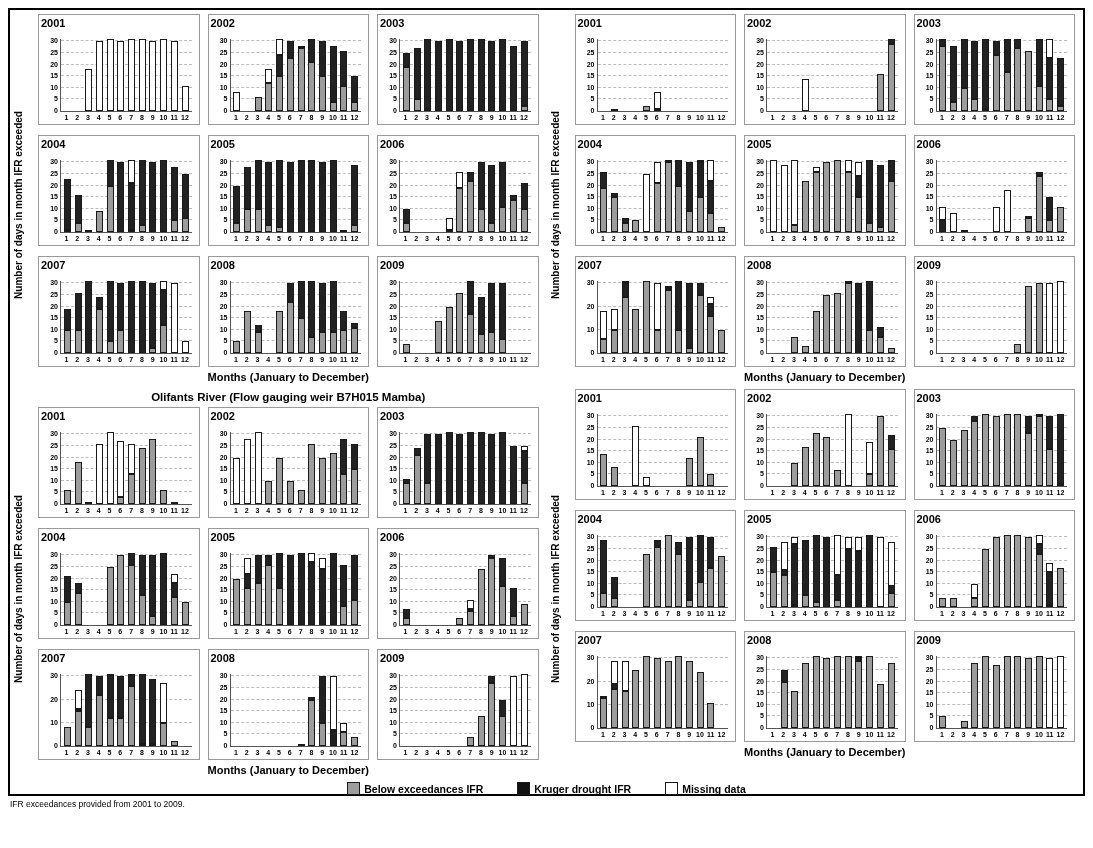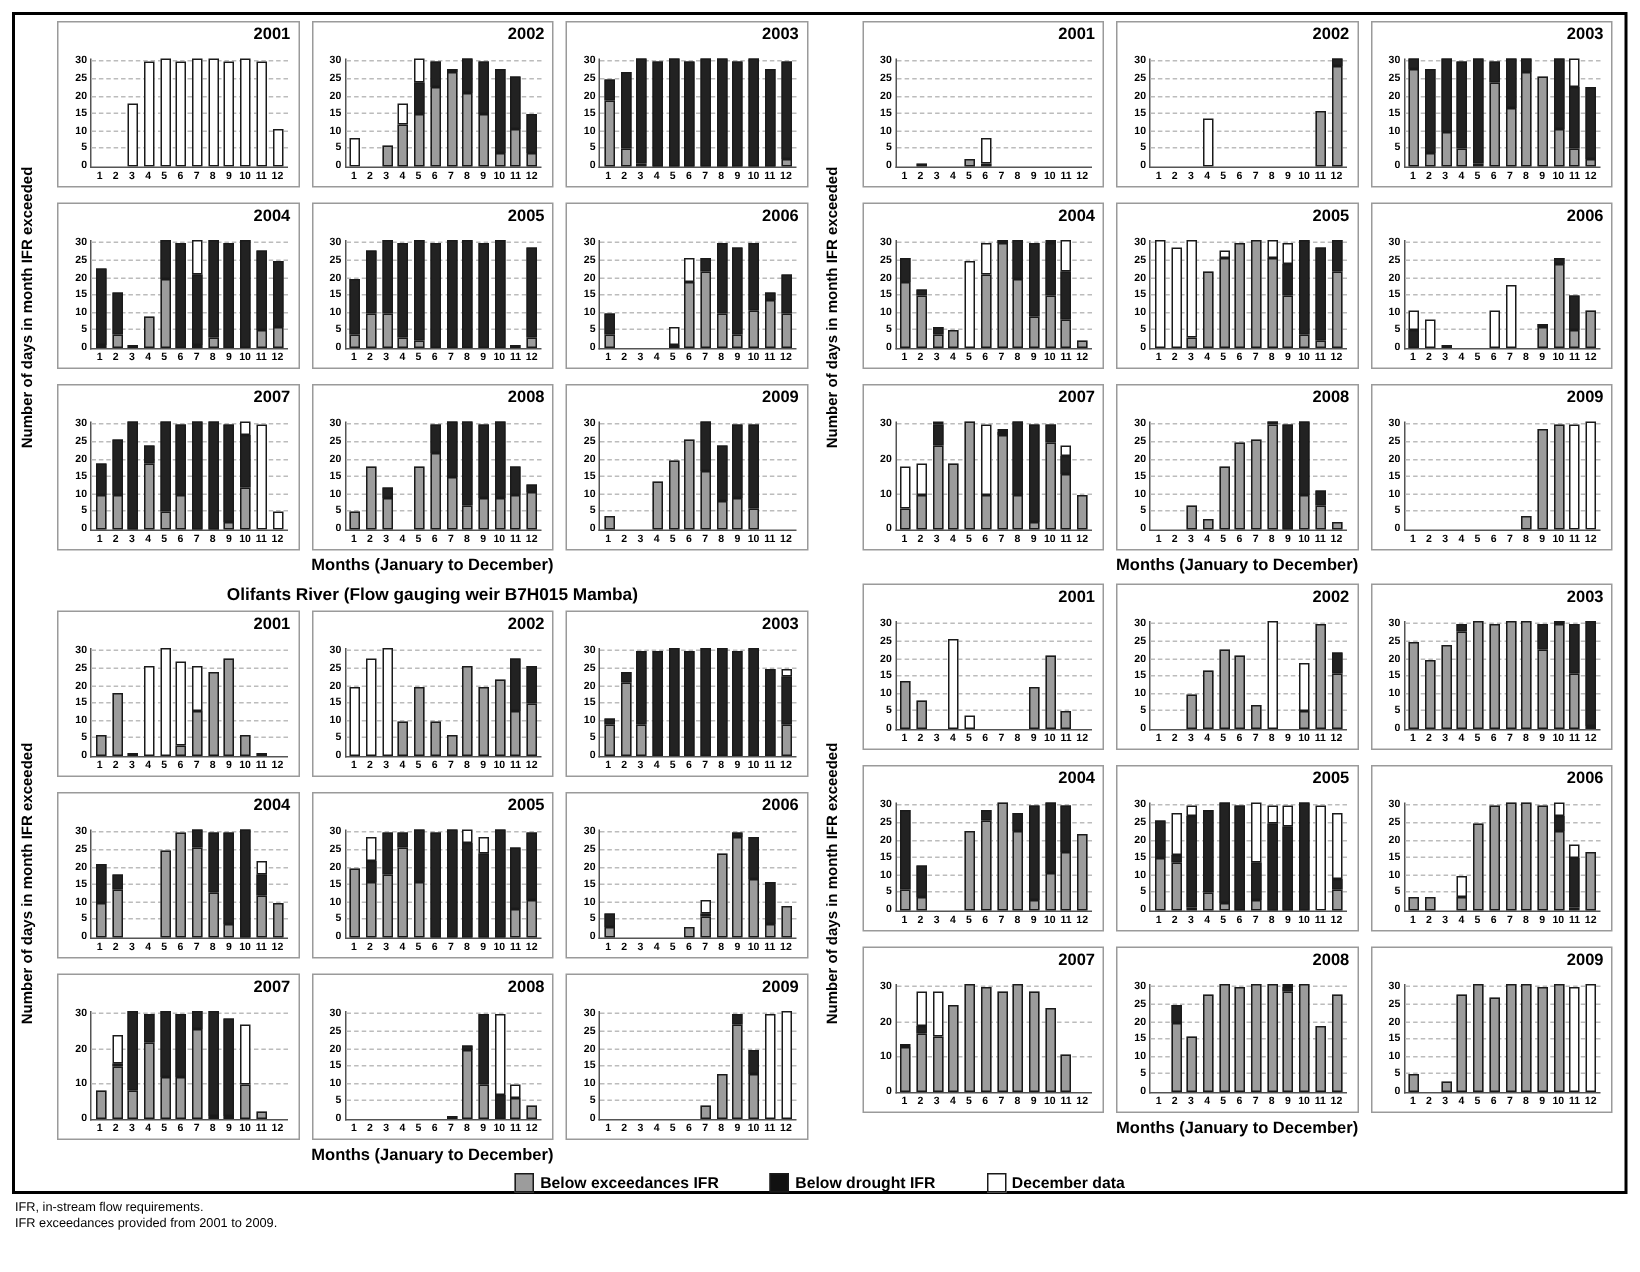--- a/index.html
+++ b/index.html
@@ -7,21 +7,21 @@
         font-family:"Liberation Sans",sans-serif;color:#000;overflow:hidden;}
   #frame{position:absolute;left:8px;top:8px;width:1073px;height:784px;
          border:2px solid #000;background:#fff;
          display:grid;grid-template-columns:1fr 1fr;grid-template-rows:1fr 1fr auto;}
   .panel{position:relative;padding:4px 8px 0 28px;}
   .ptitle{margin:2px 0 4px 0;text-align:center;font-size:11.5px;font-weight:bold;}
   .ylab{position:absolute;left:3px;top:52%;transform:translateY(-50%) rotate(180deg);
         writing-mode:vertical-rl;font-size:10px;font-weight:bold;white-space:nowrap;}
   .charts-grid{display:grid;grid-template-columns:repeat(3,1fr);gap:10px 8px;}
   .mini{border:1px solid #9a9a9a;background:#fff;padding:2px 5px 3px 2px;}
-  .mtitle{text-align:right;font-size:11px;font-weight:bold;height:14px;}
+  .mtitle{text-align:left;font-size:11px;font-weight:bold;height:14px;}
   .mbody{position:relative;margin-top:8px;}
   .plot{position:relative;height:72px;margin-left:19px;margin-right:2px;
         border-left:1px solid #555;border-bottom:1px solid #555;}
   .gridline{position:absolute;left:0;right:0;height:0;border-top:1px dashed #bcbcbc;}
   .ytick{position:absolute;left:-19px;width:16px;text-align:right;
          font-size:7px;font-weight:bold;line-height:8px;}
   .bars{position:absolute;left:0;right:0;top:0;bottom:0;display:flex;
         align-items:flex-end;justify-content:space-around;padding:0 1px;}
   .slot{display:flex;align-items:flex-end;justify-content:center;width:8px;}
   .bar{display:flex;flex-direction:column-reverse;width:7px;}
@@ -3563,26 +3563,25 @@
       <div class="xlab">Months (January to December)</div>
     </section>
 
     <div id="legend">
       <div class="litem">
         <span class="swatch sw-m"></span>
         <span class="ltext">Below exceedances IFR</span>
       </div>
       <div class="litem">
         <span class="swatch sw-d"></span>
-        <span class="ltext">Below drought IFR</span>
+        <span class="ltext">Kruger drought IFR</span>
       </div>
       <div class="litem">
         <span class="swatch sw-w"></span>
-        <span class="ltext">December data</span>
+        <span class="ltext">Missing data</span>
       </div>
     </div>
   </div>
 
   <div id="footer">
-    <div class="fnote">IFR, in-stream flow requirements.</div>
     <div class="fnote">IFR exceedances provided from 2001 to 2009.</div>
   </div>
 </div>
 
 </body></html>

